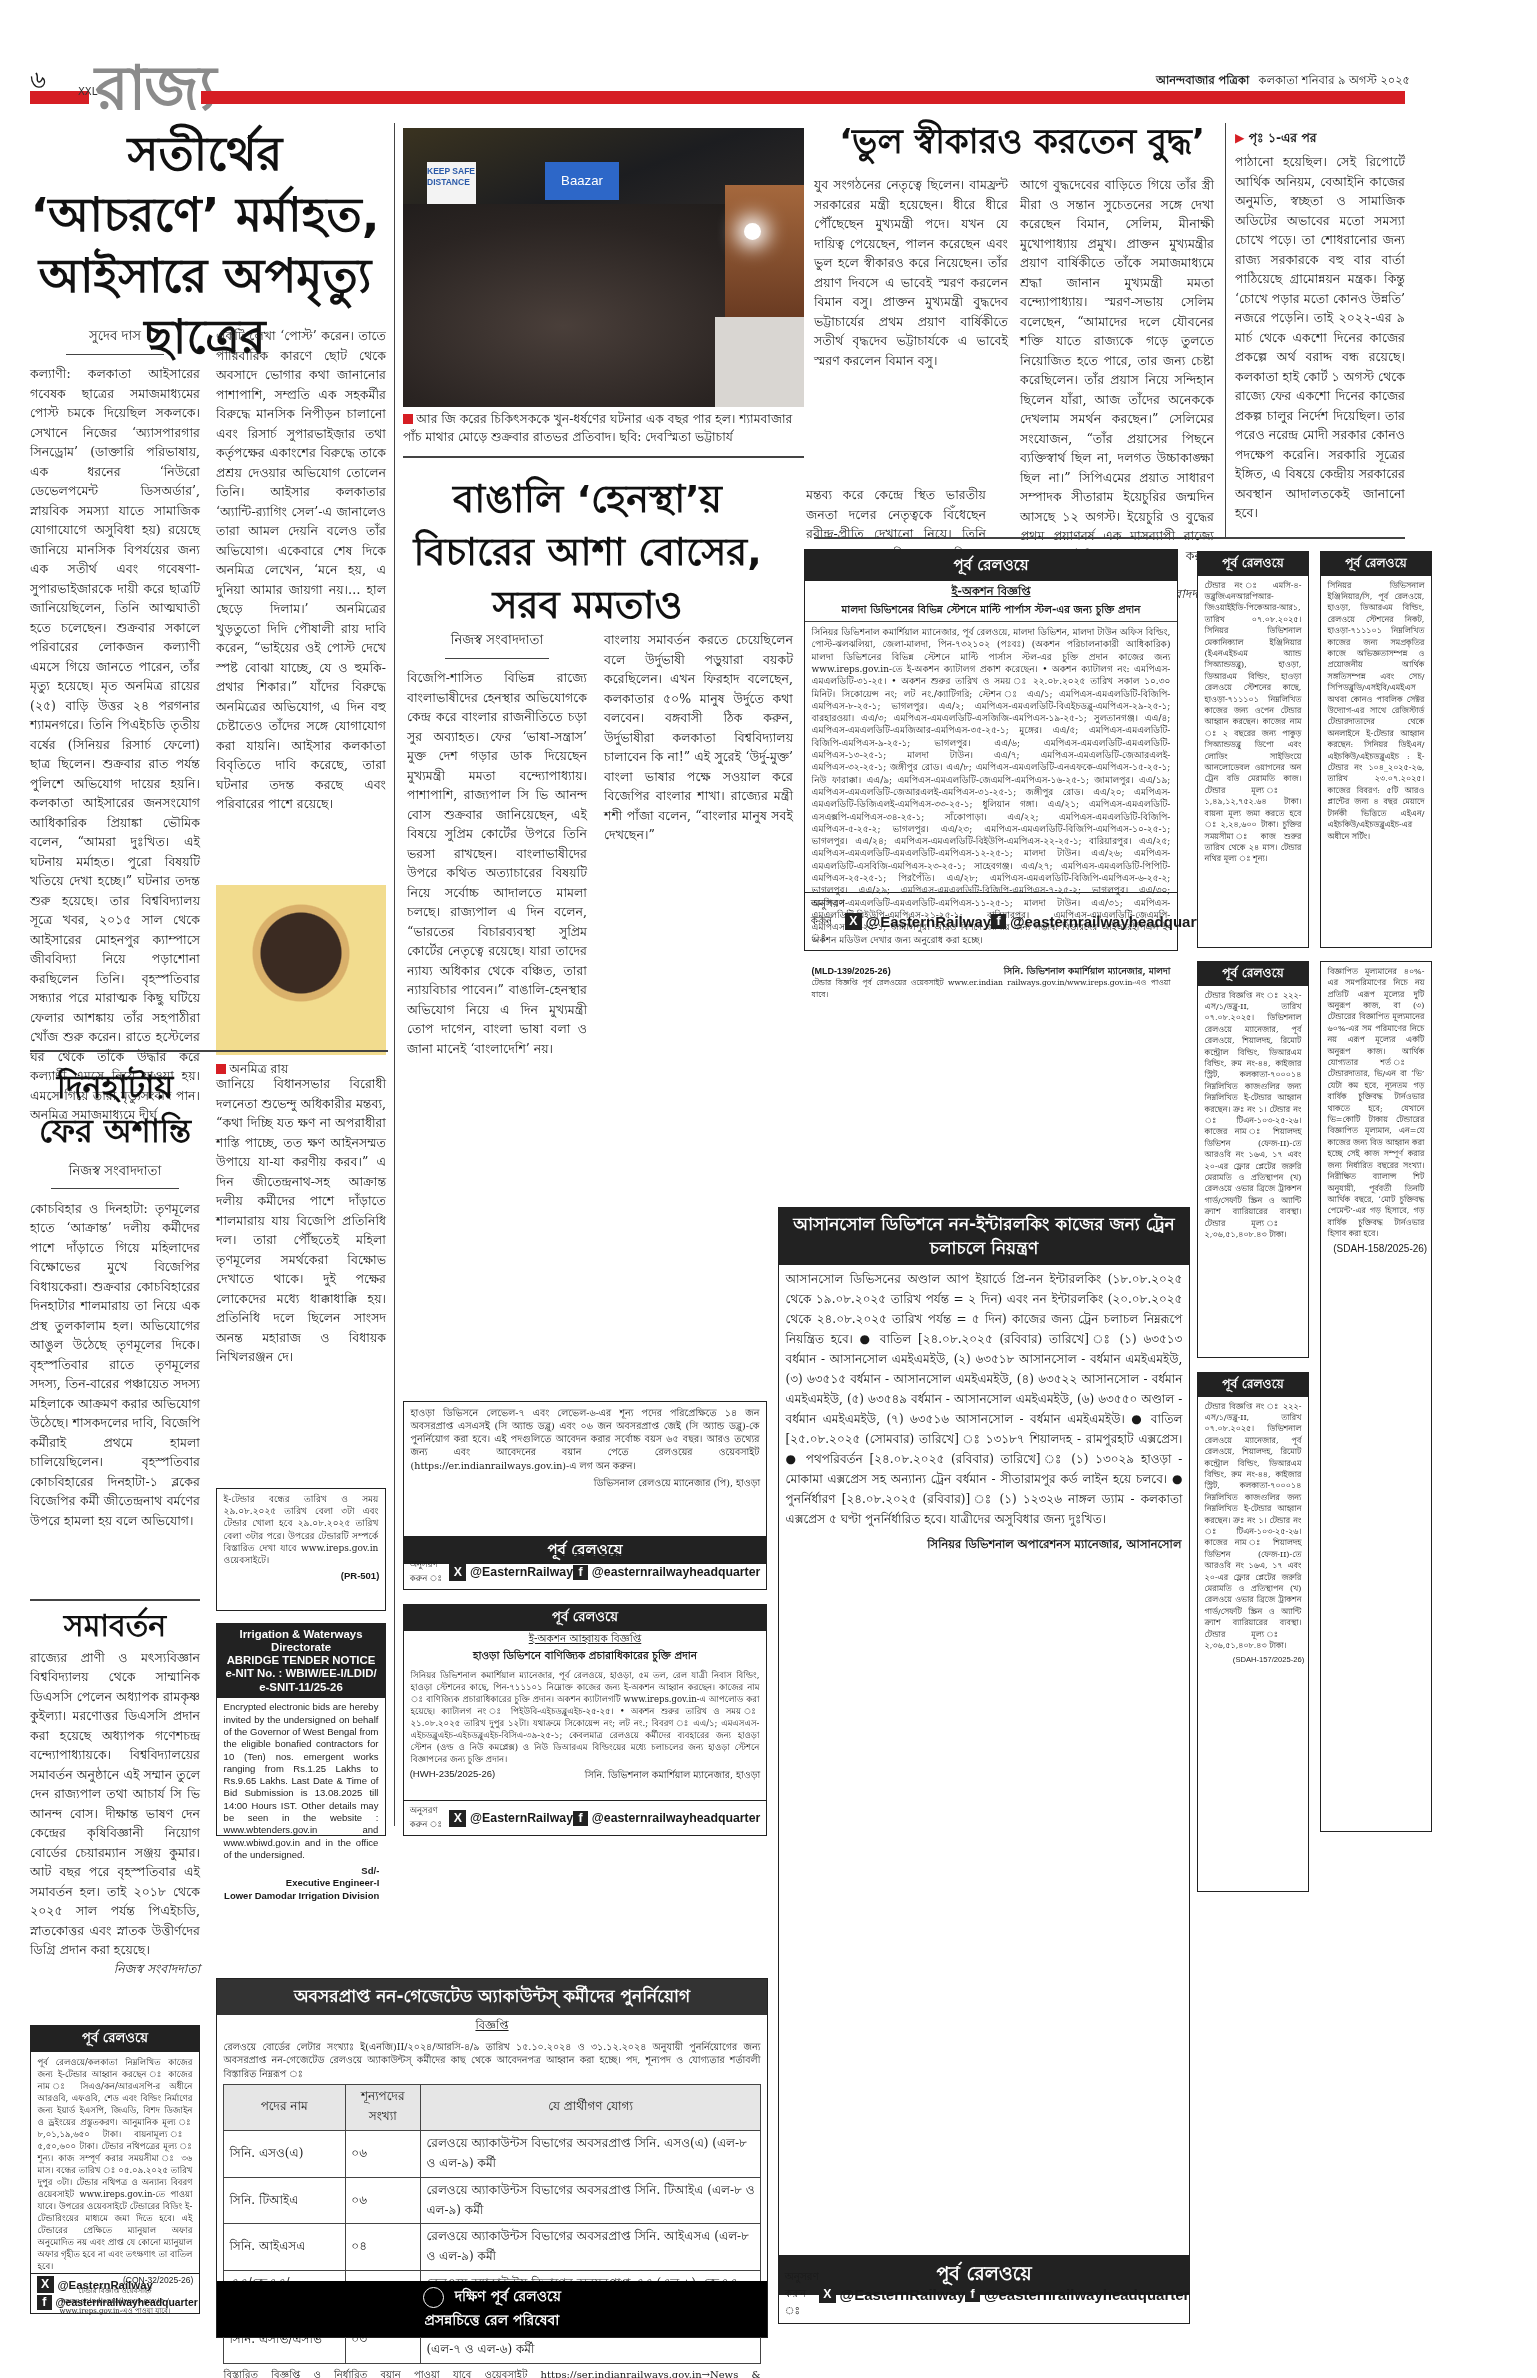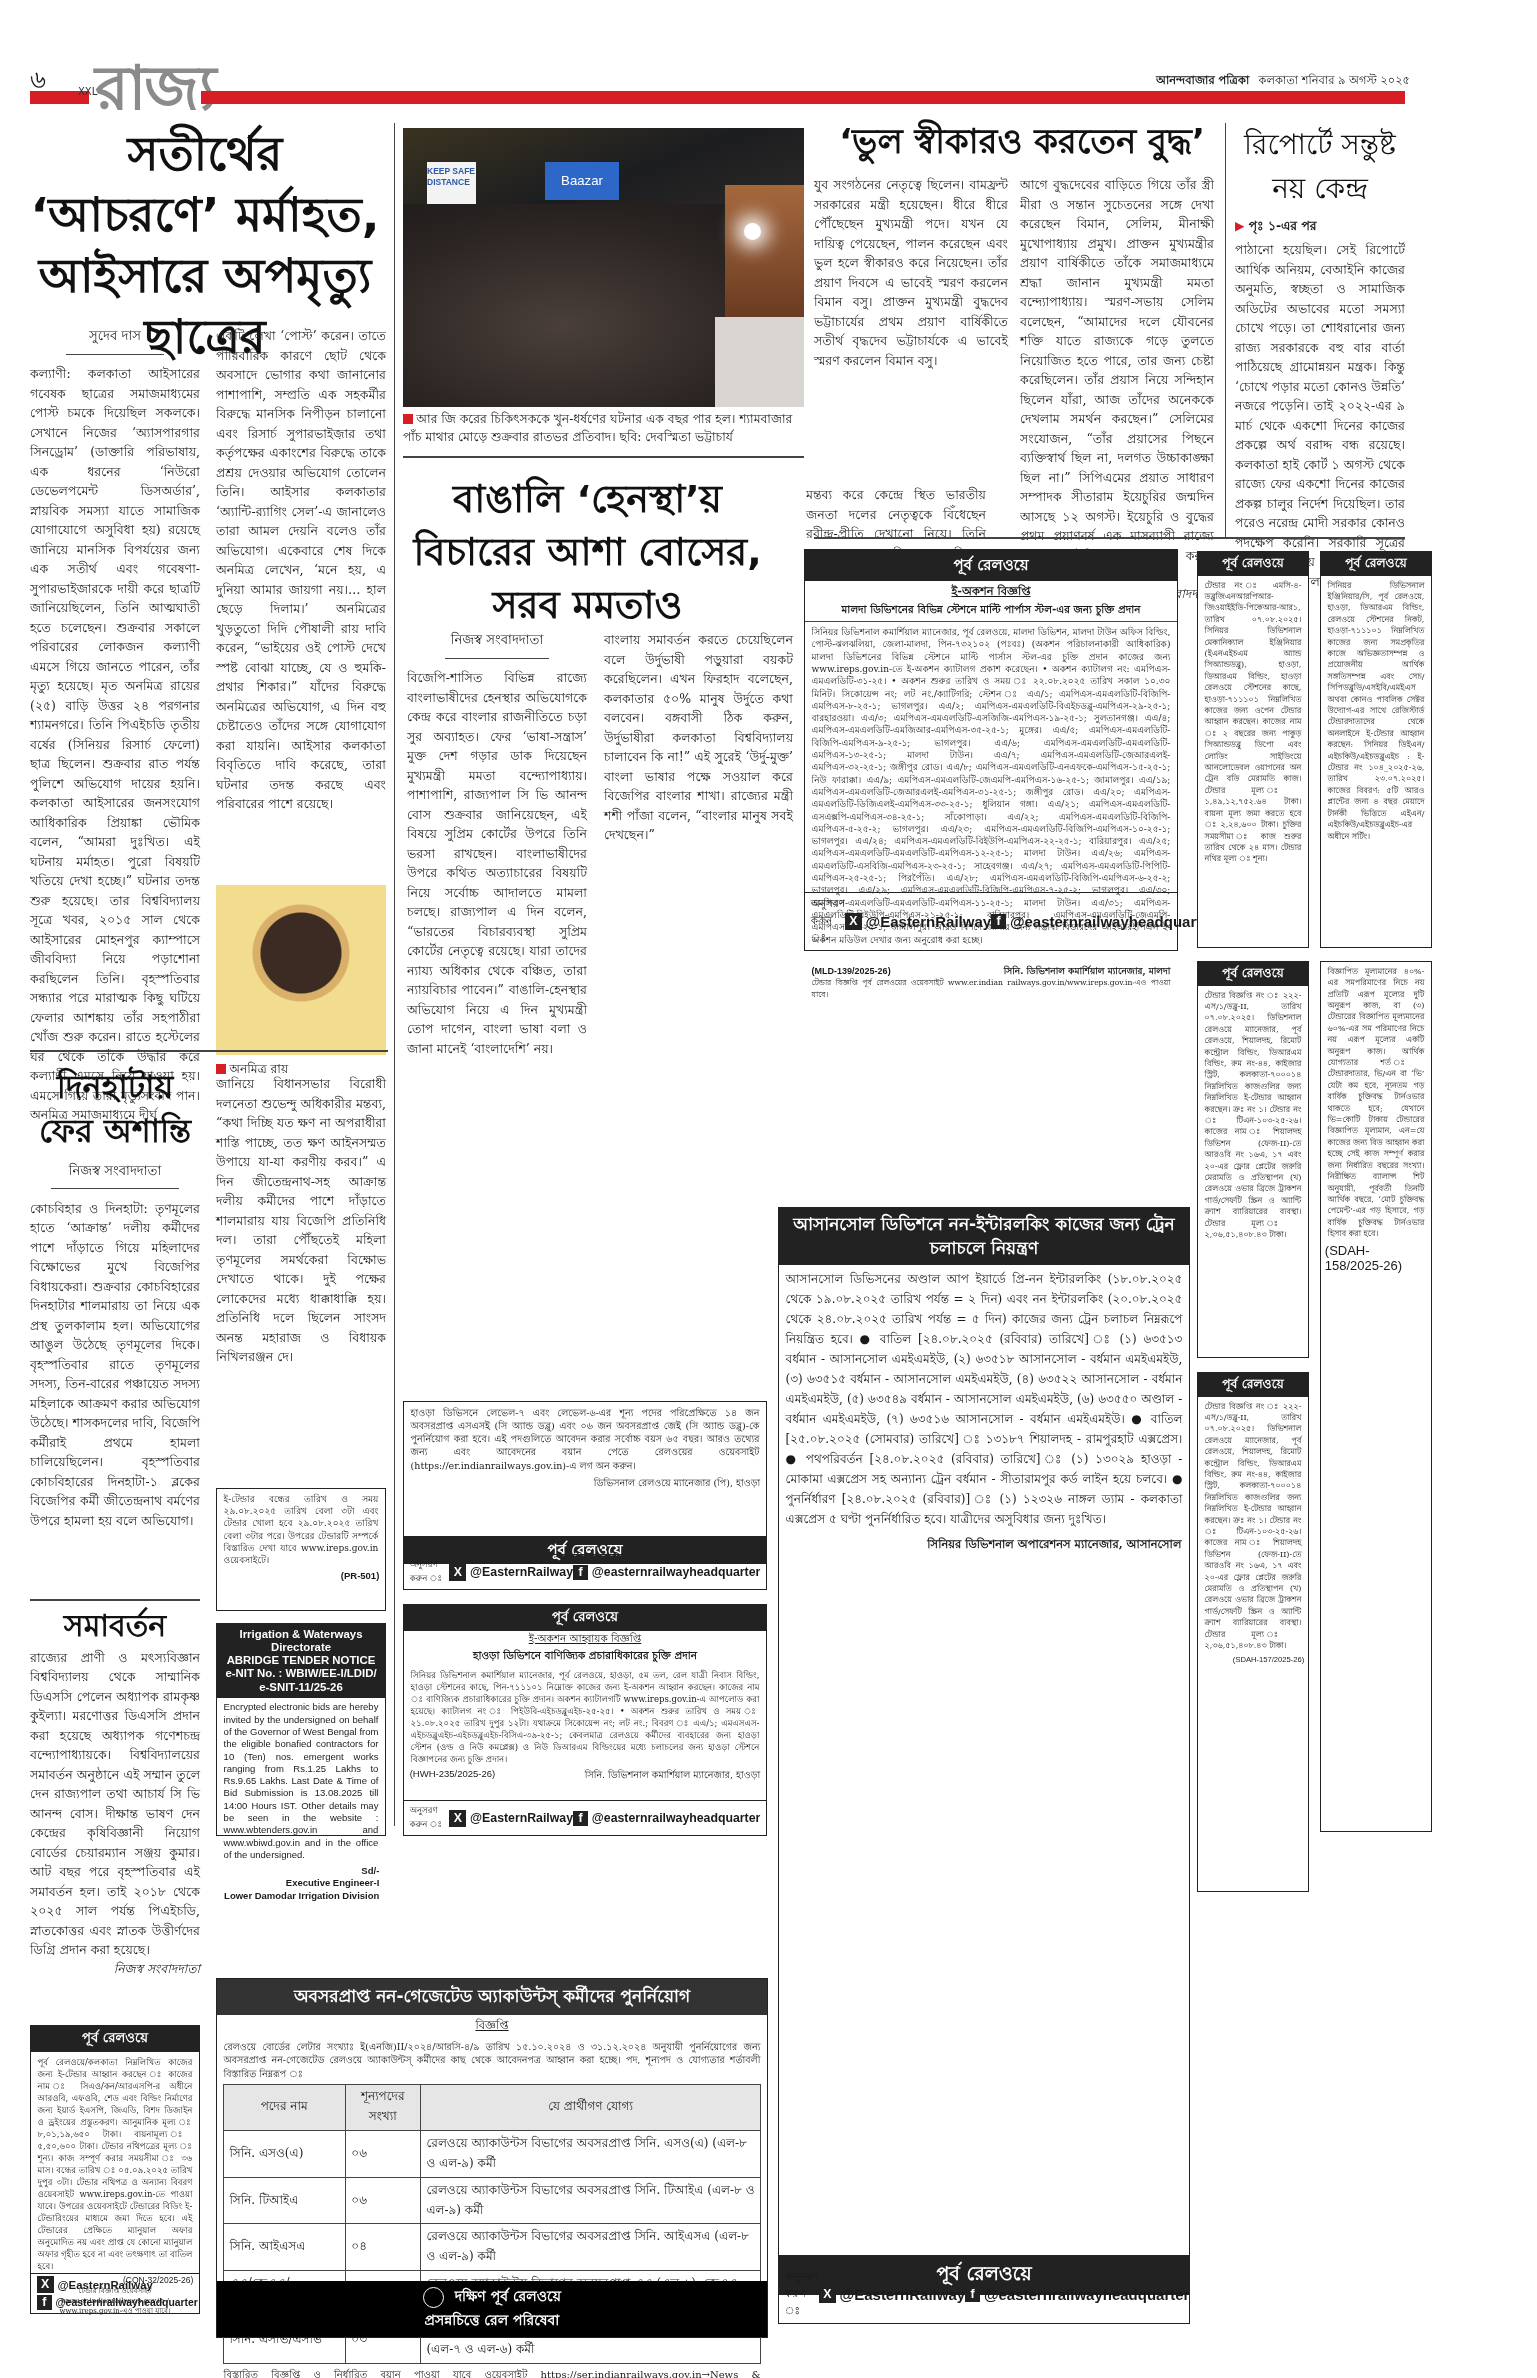--- a/index.html
+++ b/index.html
@@ -97,21 +97,20 @@
 <div class="abs" style="left:814px;top:175px;width:194px">
   <div class="body">যুব সংগঠনের নেতৃত্বে ছিলেন। বামফ্রন্ট সরকারের মন্ত্রী হয়েছেন। ধীরে ধীরে পৌঁছেছেন মুখ্যমন্ত্রী পদে। যখন যে দায়িত্ব পেয়েছেন, পালন করেছেন এবং ভুল হলে স্বীকারও করে নিয়েছেন। তাঁর প্রয়াণ দিবসে এ ভাবেই স্মরণ করলেন বিমান বসু। প্রাক্তন মুখ্যমন্ত্রী বুদ্ধদেব ভট্টাচার্যের প্রথম প্রয়াণ বার্ষিকীতে সতীর্থ বৃদ্ধদেব ভট্টাচার্যকে এ ভাবেই স্মরণ করলেন বিমান বসু।</div>
 </div>
 <div class="abs" style="left:1020px;top:175px;width:194px">
   <div class="body">আগে বুদ্ধদেবের বাড়িতে গিয়ে তাঁর স্ত্রী মীরা ও সন্তান সুচেতনের সঙ্গে দেখা করেছেন বিমান, সেলিম, মীনাক্ষী মুখোপাধ্যায় প্রমুখ। প্রাক্তন মুখ্যমন্ত্রীর প্রয়াণ বার্ষিকীতে তাঁকে সমাজমাধ্যমে শ্রদ্ধা জানান মুখ্যমন্ত্রী মমতা বন্দ্যোপাধ্যায়। স্মরণ-সভায় সেলিম বলেছেন, “আমাদের দলে যৌবনের শক্তি যাতে রাজ্যকে গড়ে তুলতে নিয়োজিত হতে পারে, তার জন্য চেষ্টা করেছিলেন। তাঁর প্রয়াস নিয়ে সন্দিহান ছিলেন যাঁরা, আজ তাঁদের অনেককে দেখলাম সমর্থন করছেন।” সেলিমের সংযোজন, “তাঁর প্রয়াসের পিছনে ব্যক্তিস্বার্থ ছিল না, দলগত উচ্চাকাঙ্ক্ষা ছিল না।” সিপিএমের প্রয়াত সাধারণ সম্পাদক সীতারাম ইয়েচুরির জন্মদিন আসছে ১২ অগস্ট। ইয়েচুরি ও বুদ্ধের প্রথম প্রয়াণবর্ষ এক মাসব্যাপী রাজ্যে নানা কর্মসূচির আয়োজন করছে সিপিএম।</div>
   <div style="text-align:right;font-style:italic;font-size:12.3px">নিজস্ব সংবাদদাতা</div>
 </div>
 <div class="vline" style="left:1225px;top:123px;height:416px"></div>
 
 <div class="abs" style="left:1235px;top:123px;width:170px">
-  <div class="hl" style="font-size:28px;text-align:center;font-weight:normal;line-height:44px">রিপোর্টে সন্তুষ্ট নয় কেন্দ্র</div>
   <div style="font-size:12.3px;font-weight:bold;margin:5.7px 0 3.8px"><span style="color:#d61e24">▶ </span><span>পৃঃ ১-এর পর</span></div>
   <div class="body">পাঠানো হয়েছিল। সেই রিপোর্টে আর্থিক অনিয়ম, বেআইনি কাজের অনুমতি, স্বচ্ছতা ও সামাজিক অডিটের অভাবের মতো সমস্যা চোখে পড়ে। তা শোধরানোর জন্য রাজ্য সরকারকে বহু বার বার্তা পাঠিয়েছে গ্রামোন্নয়ন মন্ত্রক। কিন্তু ‘চোখে পড়ার মতো কোনও উন্নতি’ নজরে পড়েনি। তাই ২০২২-এর ৯ মার্চ থেকে একশো দিনের কাজের প্রকল্পে অর্থ বরাদ্দ বন্ধ রয়েছে। কলকাতা হাই কোর্ট ১ অগস্ট থেকে রাজ্যে ফের একশো দিনের কাজের প্রকল্প চালুর নির্দেশ দিয়েছিল। তার পরেও নরেন্দ্র মোদী সরকার কোনও পদক্ষেপ করেনি। সরকারি সূত্রের ইঙ্গিত, এ বিষয়ে কেন্দ্রীয় সরকারের অবস্থান আদালতকেই জানানো হবে।</div>
 </div>
 <div class="hline" style="left:814px;top:537px;width:591px"></div>
 
 <div class="abs ad" style="left:804px;top:549px;width:374px;height:402px">
   <div class="ad-head" style="font-size:15px;padding:2.8px">পূর্ব রেলওয়ে</div>
   <div style="text-align:center;font-size:11.4px;font-weight:bold;text-decoration:underline;margin-top:2.8px">ই-অকশন বিজ্ঞপ্তি</div>
   <div style="text-align:center;font-size:10.4px;font-weight:bold;border-bottom:0.9px solid #444;padding-bottom:1.9px">মালদা ডিভিশনের বিভিন্ন স্টেশনে মাল্টি পার্পাস স্টল-এর জন্য চুক্তি প্রদান</div>
   <div class="ad-body" style="font-size:9px;line-height:12.3px">
@@ -304,20 +303,20 @@
 <div class="abs ad" style="left:1320px;top:551px;width:112px;height:397px">
   <div class="ad-head" style="font-size:12.3px;padding:1.9px">পূর্ব রেলওয়ে</div>
   <div class="ad-body" style="font-size:8px;line-height:11.4px">সিনিয়র ডিভিসনাল ইঞ্জিনিয়ার/সি, পূর্ব রেলওয়ে, হাওড়া, ডিআরএম বিল্ডিং, রেলওয়ে স্টেশনের নিকট, হাওড়া-৭১১১০১ নিম্নলিখিত কাজের জন্য সমপ্রকৃতির কাজে অভিজ্ঞতাসম্পন্ন ও প্রয়োজনীয় আর্থিক সঙ্গতিসম্পন্ন এবং সেচ/সিপিডব্লুডি/এসইবি/এমইএস অথবা কোনও পাবলিক সেক্টর উদ্যোগ-এর সাথে রেজিস্টার্ড টেন্ডারদাতাদের থেকে অনলাইনে ই-টেন্ডার আহ্বান করছেন: সিনিয়র ডিইএন/ এইচকিউ/এইচডব্লুএইচ : ই-টেন্ডার নং ১০৪_২০২৫-২৬, তারিখ ২৩.০৭.২০২৫। কাজের বিবরণ: ৫টি আরও প্লান্টের জন্য ৪ বছর মেয়াদে টার্নকী ভিত্তিতে এইএন/ এইচকিউ/এইচডব্লুএইচ-এর অধীনে সর্টিং।</div>
 </div>
 <div class="abs ad" style="left:1197px;top:961px;width:112px;height:397px">
   <div class="ad-head" style="font-size:12.3px;padding:1.9px">পূর্ব রেলওয়ে</div>
   <div class="ad-body" style="font-size:8px;line-height:11.4px">টেন্ডার বিজ্ঞপ্তি নং ঃ ২২২-এস/১/ডব্লু-II, তারিখ ০৭.০৮.২০২৫। ডিভিশনাল রেলওয়ে ম্যানেজার, পূর্ব রেলওয়ে, শিয়ালদহ, রিমোট কন্ট্রোল বিল্ডিং, ডিআরএম বিল্ডিং, রুম নং-৪৪, কাইজার স্ট্রিট, কলকাতা-৭০০০১৪ নিম্নলিখিত কাজগুলির জন্য নিম্নলিখিত ই-টেন্ডার আহ্বান করছেন। ক্রঃ নং ১। টেন্ডার নং ঃ টিএন-১০৩-২৫-২৬। কাজের নাম ঃ শিয়ালদহ ডিভিশন (ফেজ-II)-তে আরওবি নং ১৬এ, ১৭ এবং ২০-এর ফ্লোর প্লেটের জরুরি মেরামতি ও প্রতিস্থাপন (খ) রেলওয়ে ওভার ব্রিজে ট্রাকশন গার্ড/সেফটি স্ক্রিন ও অ্যান্টি ক্র্যাশ ব্যারিয়ারের ব্যবস্থা। টেন্ডার মূল্য ঃ ২,৩৬,৫১,৪০৮.৪৩ টাকা।</div>
 </div>
 <div class="abs ad" style="left:1320px;top:961px;width:112px;height:871px">
   <div class="ad-body" style="font-size:8px;line-height:11.4px">বিজ্ঞাপিত মূল্যমানের ৪০%-এর সমপরিমাণের নিচে নয় প্রতিটি এরূপ মূল্যের দুটি অনুরূপ কাজ, বা (৩) টেন্ডারের বিজ্ঞাপিত মূল্যমানের ৬০%-এর সম পরিমাণের নিচে নয় এরূপ মূল্যের একটি অনুরূপ কাজ। আর্থিক যোগ্যতার শর্ত ঃ টেন্ডারদাতার, ভি/এন বা ‘ভি’ যেটা কম হবে, ন্যূনতম গড় বার্ষিক চুক্তিবদ্ধ টার্নওভার থাকতে হবে; যেখানে ভি=কোটি টাকায় টেন্ডারের বিজ্ঞাপিত মূল্যমান, এন=যে কাজের জন্য বিড আহ্বান করা হচ্ছে সেই কাজ সম্পূর্ণ করার জন্য নির্ধারিত বছরের সংখ্যা। নিরীক্ষিত ব্যালান্স শিট অনুযায়ী, পূর্ববর্তী তিনটি আর্থিক বছরে, ‘মোট চুক্তিবদ্ধ পেমেন্ট’-এর গড় হিসাবে, গড় বার্ষিক চুক্তিবদ্ধ টার্নওভার হিসাব করা হবে।</div>
-  <div style="font-size:13px;padding:0 3.8px" class="en">(SDAH-158/2025-26)</div>
+  <div style="text-align:right;font-size:10px;padding:0 3.8px" class="en">(SDAH-158/2025-26)</div>
 </div>
 <div class="abs ad" style="left:1197px;top:1372px;width:112px;height:520px">
   <div class="ad-head" style="font-size:12.3px;padding:1.9px">পূর্ব রেলওয়ে</div>
   <div class="ad-body" style="font-size:8px;line-height:11.4px">টেন্ডার বিজ্ঞপ্তি নং ঃ ২২২-এস/১/ডব্লু-II, তারিখ ০৭.০৮.২০২৫। ডিভিশনাল রেলওয়ে ম্যানেজার, পূর্ব রেলওয়ে, শিয়ালদহ, রিমোট কন্ট্রোল বিল্ডিং, ডিআরএম বিল্ডিং, রুম নং-৪৪, কাইজার স্ট্রিট, কলকাতা-৭০০০১৪ নিম্নলিখিত কাজগুলির জন্য নিম্নলিখিত ই-টেন্ডার আহ্বান করছেন। ক্রঃ নং ১। টেন্ডার নং ঃ টিএন-১০৩-২৫-২৬। কাজের নাম ঃ শিয়ালদহ ডিভিশন (ফেজ-II)-তে আরওবি নং ১৬এ, ১৭ এবং ২০-এর ফ্লোর প্লেটের জরুরি মেরামতি ও প্রতিস্থাপন (খ) রেলওয়ে ওভার ব্রিজে ট্রাকশন গার্ড/সেফটি স্ক্রিন ও অ্যান্টি ক্র্যাশ ব্যারিয়ারের ব্যবস্থা। টেন্ডার মূল্য ঃ ২,৩৬,৫১,৪০৮.৪৩ টাকা।</div>
   <div style="text-align:right;font-size:7.6px;padding:0 3.8px" class="en">(SDAH-157/2025-26)</div>
 </div>
 
 
 </body></html>

